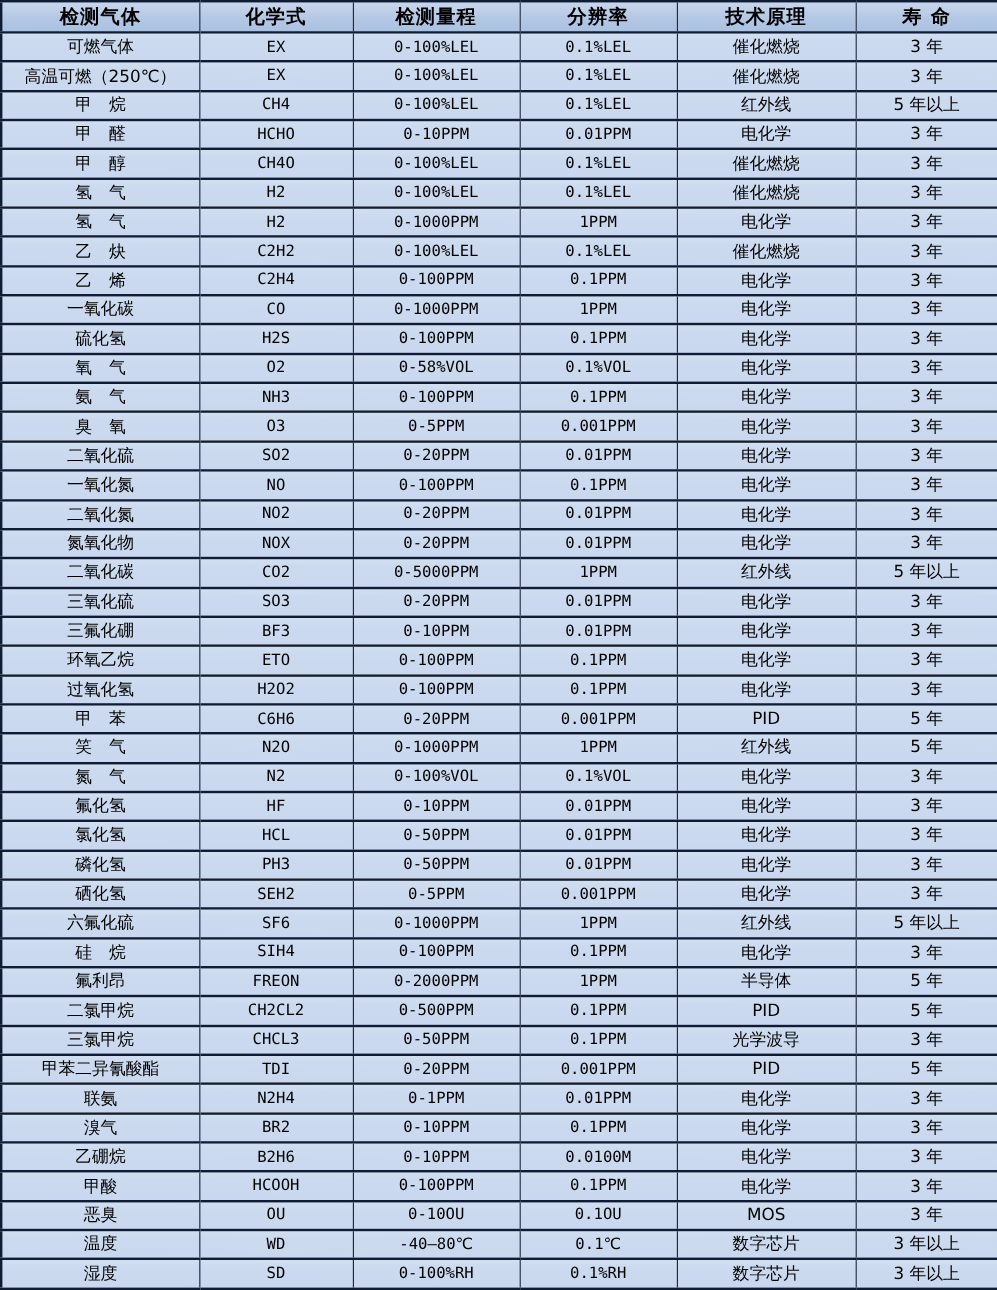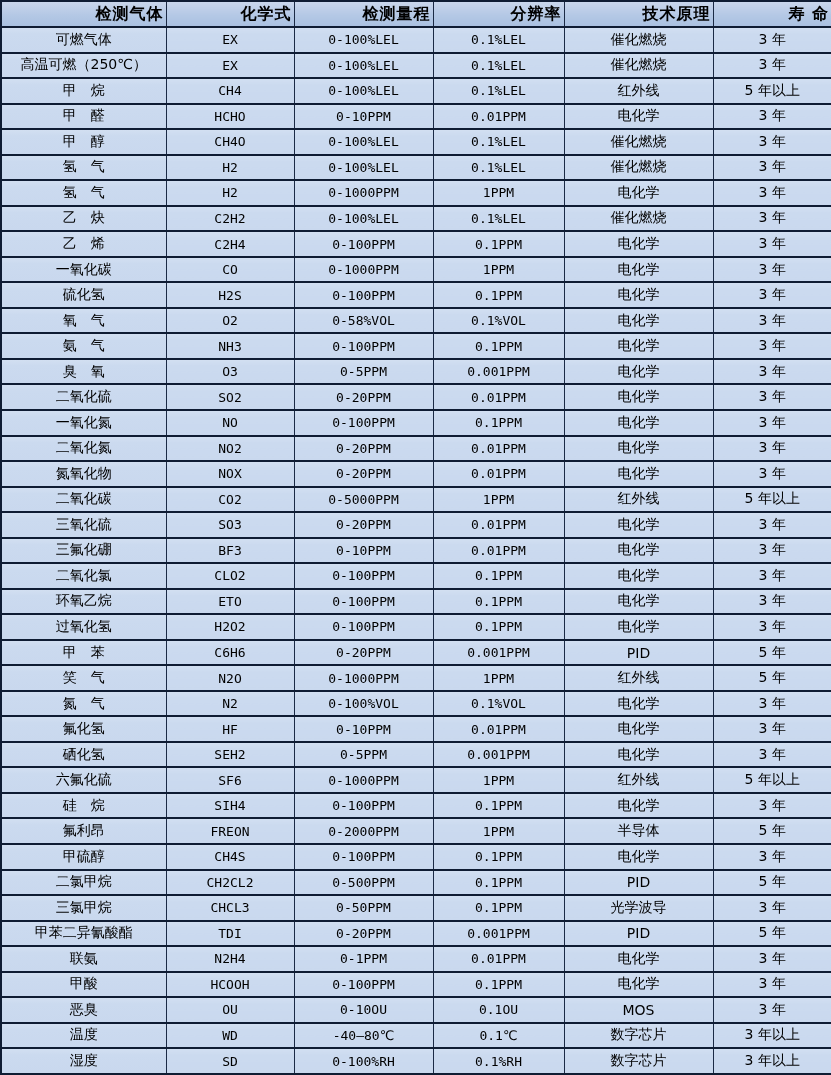--- a/index.html
+++ b/index.html
@@ -31,21 +31,20 @@
     vertical-align: middle;
     overflow: hidden;
     white-space: nowrap;
   }
   .spec-table thead th {
     height: 24px;
     background: linear-gradient(180deg, #c9d6ec 0%, #b4c8e5 55%, #aac1e1 100%);
     font-size: 16px;
     font-weight: bold;
     letter-spacing: 1px;
-    text-align: right;
   }
   .spec-table tbody td {
     background: linear-gradient(180deg, #d2dff1 0%, #cbdaef 25%, #c9d8ee 100%);
     font-size: 14px;
   }
   .spec-table tbody td.mono {
     font-family: "DejaVu Sans Mono", "Liberation Mono", "DejaVu Sans", monospace;
     font-size: 13px;
   }
 </style>
@@ -234,28 +233,20 @@
   </tr>
       <tr>
     <td>三氟化硼</td>
     <td class="mono">BF3</td>
     <td class="mono">0-10PPM</td>
     <td class="mono">0.01PPM</td>
     <td>电化学</td>
     <td>3 年</td>
   </tr>
       <tr>
-    <td>二氧化氯</td>
-    <td class="mono">CLO2</td>
-    <td class="mono">0-100PPM</td>
-    <td class="mono">0.1PPM</td>
-    <td>电化学</td>
-    <td>3 年</td>
-  </tr>
-      <tr>
     <td>环氧乙烷</td>
     <td class="mono">ETO</td>
     <td class="mono">0-100PPM</td>
     <td class="mono">0.1PPM</td>
     <td>电化学</td>
     <td>3 年</td>
   </tr>
       <tr>
     <td>过氧化氢</td>
     <td class="mono">H2O2</td>
@@ -290,20 +281,36 @@
   </tr>
       <tr>
     <td>氟化氢</td>
     <td class="mono">HF</td>
     <td class="mono">0-10PPM</td>
     <td class="mono">0.01PPM</td>
     <td>电化学</td>
     <td>3 年</td>
   </tr>
       <tr>
+    <td>氯化氢</td>
+    <td class="mono">HCL</td>
+    <td class="mono">0-50PPM</td>
+    <td class="mono">0.01PPM</td>
+    <td>电化学</td>
+    <td>3 年</td>
+  </tr>
+      <tr>
+    <td>磷化氢</td>
+    <td class="mono">PH3</td>
+    <td class="mono">0-50PPM</td>
+    <td class="mono">0.01PPM</td>
+    <td>电化学</td>
+    <td>3 年</td>
+  </tr>
+      <tr>
     <td>硒化氢</td>
     <td class="mono">SEH2</td>
     <td class="mono">0-5PPM</td>
     <td class="mono">0.001PPM</td>
     <td>电化学</td>
     <td>3 年</td>
   </tr>
       <tr>
     <td>六氟化硫</td>
     <td class="mono">SF6</td>
@@ -322,28 +329,20 @@
   </tr>
       <tr>
     <td>氟利昂</td>
     <td class="mono">FREON</td>
     <td class="mono">0-2000PPM</td>
     <td class="mono">1PPM</td>
     <td>半导体</td>
     <td>5 年</td>
   </tr>
       <tr>
-    <td>甲硫醇</td>
-    <td class="mono">CH4S</td>
-    <td class="mono">0-100PPM</td>
-    <td class="mono">0.1PPM</td>
-    <td>电化学</td>
-    <td>3 年</td>
-  </tr>
-      <tr>
     <td>二氯甲烷</td>
     <td class="mono">CH2CL2</td>
     <td class="mono">0-500PPM</td>
     <td class="mono">0.1PPM</td>
     <td>PID</td>
     <td>5 年</td>
   </tr>
       <tr>
     <td>三氯甲烷</td>
     <td class="mono">CHCL3</td>
@@ -358,20 +357,36 @@
     <td class="mono">0-20PPM</td>
     <td class="mono">0.001PPM</td>
     <td>PID</td>
     <td>5 年</td>
   </tr>
       <tr>
     <td>联氨</td>
     <td class="mono">N2H4</td>
     <td class="mono">0-1PPM</td>
     <td class="mono">0.01PPM</td>
+    <td>电化学</td>
+    <td>3 年</td>
+  </tr>
+      <tr>
+    <td>溴气</td>
+    <td class="mono">BR2</td>
+    <td class="mono">0-10PPM</td>
+    <td class="mono">0.1PPM</td>
+    <td>电化学</td>
+    <td>3 年</td>
+  </tr>
+      <tr>
+    <td>乙硼烷</td>
+    <td class="mono">B2H6</td>
+    <td class="mono">0-10PPM</td>
+    <td class="mono">0.0100M</td>
     <td>电化学</td>
     <td>3 年</td>
   </tr>
       <tr>
     <td>甲酸</td>
     <td class="mono">HCOOH</td>
     <td class="mono">0-100PPM</td>
     <td class="mono">0.1PPM</td>
     <td>电化学</td>
     <td>3 年</td>

